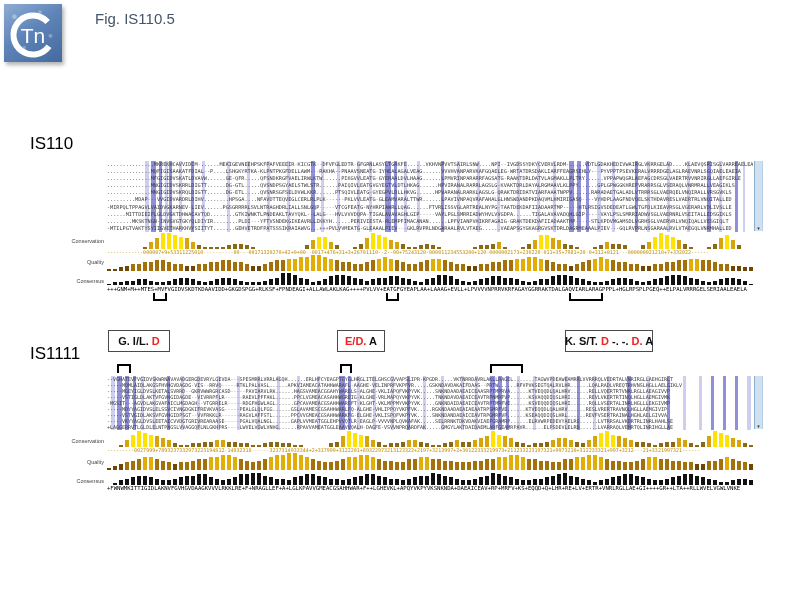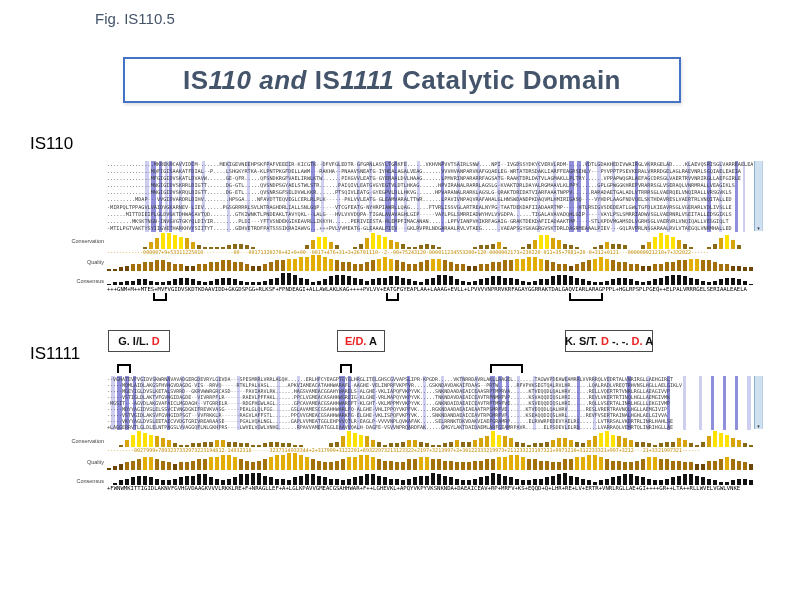--- a/index.html
+++ b/index.html
@@ -71,26 +71,29 @@
   .annobox{position:absolute;top:330px;height:20px;border:1.5px solid #4a4a4a;background:#fff;
            display:flex;align-items:center;justify-content:center;font-size:11px;font-weight:600;
            white-space:pre;color:#111;}
   .b1{left:108px;width:60px;} .b2{left:337px;width:46px;} .b3{left:565px;width:86px;}
 </style>
 </head>
 <body>
 
 <div class="slide">
 
+  <div class="logo">
+    <svg width="58" height="58" viewBox="0 0 58 58">
+      <circle cx="29" cy="31" r="19.5" fill="none" stroke="#ffffff" stroke-width="6" stroke-dasharray="96 27" transform="rotate(35 29 31)"></circle>
+    </svg>
+    <span class="tn">Tn</span>
+  </div>
 
   <div class="figlabel">Fig. IS110.5</div>
 
-  <div class="titlebox">
-    <span class="txt"><span>IS</span><span style="font-style: italic;">110 and </span><span>IS</span><span style="font-style: italic;">1111</span><span> Catalytic Domain</span></span>
-  </div>
 
   <div class="seclabel l110">IS110</div>
 
   <div class="alignment g110">
     <div class="stripes">
         <div class="stripe light" style="left: 38px; width: 4px;"></div>
         <div class="stripe dark" style="left: 44px; width: 5px;"></div>
         <div class="stripe dark" style="left: 52px; width: 3px;"></div>
         <div class="stripe light" style="left: 58px; width: 3px;"></div>
         <div class="stripe dark" style="left: 62px; width: 3px;"></div>

